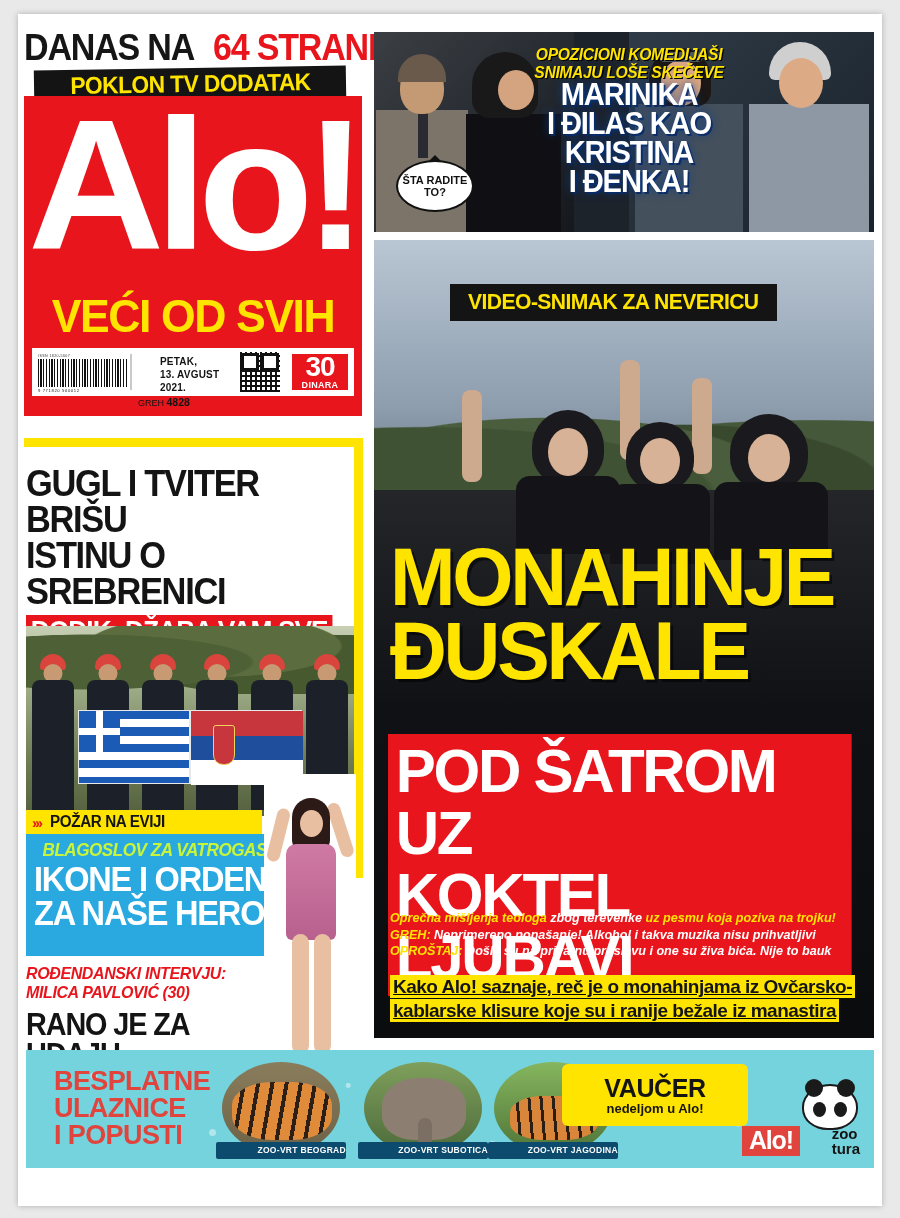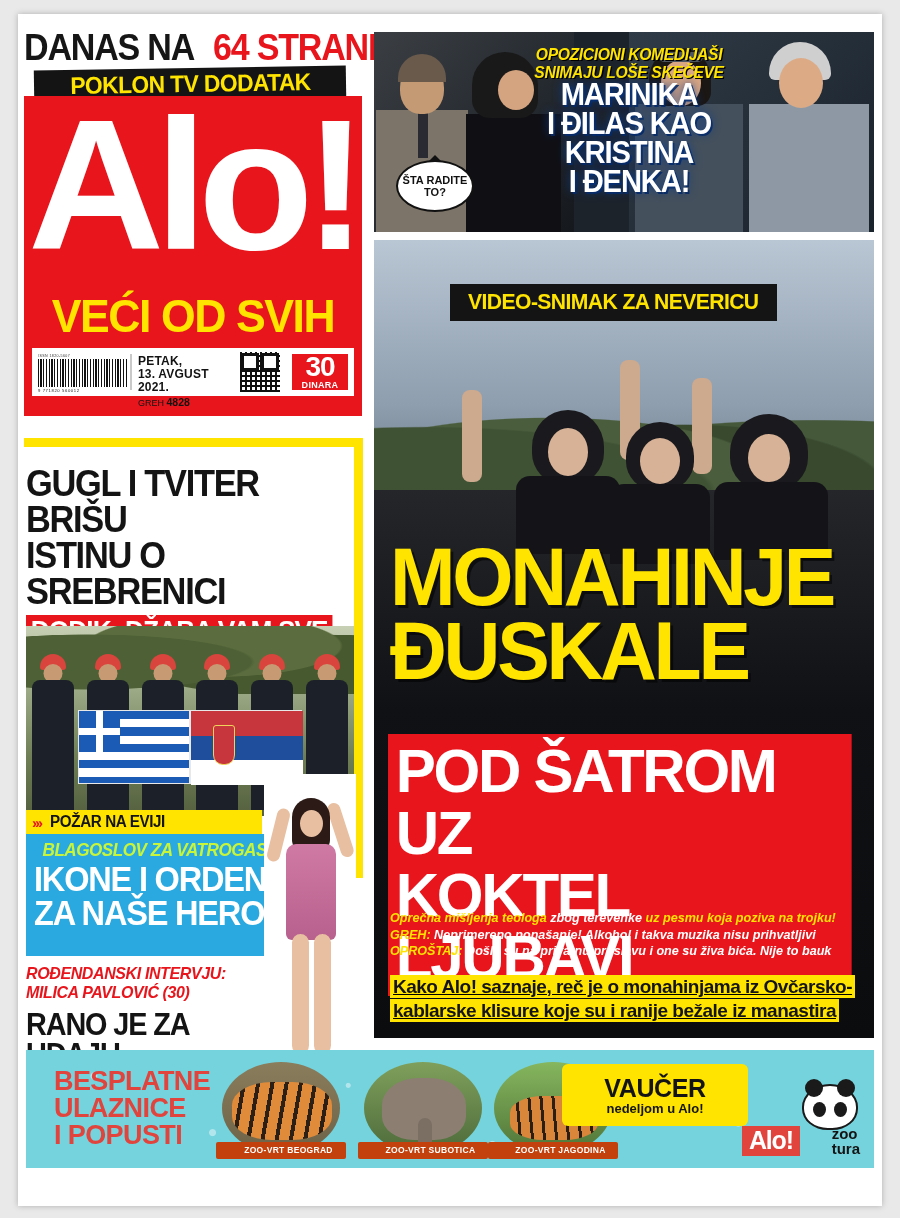--- a/index.html
+++ b/index.html
@@ -76,23 +76,24 @@
       #111 5px 6px, #fff 6px 8px, #111 8px 9px, #fff 9px 11px);
   }
   .barcode .bc-num { font-size: 4.2px; color: #222; letter-spacing: .6px; white-space: nowrap; margin-top:1px; }
   .dateblock {
     flex: 1; padding: 5px 0 0 8px; color: #131313; position: relative;
   }
   .dateblock::before {
     content:""; position:absolute; left:0; top:4px; bottom:4px; width:2px; background:#c9c9c9;
   }
   .dateblock .dl {
-    font-size: 12px; font-weight: 700; line-height: 13px;
+    font-size: 10px; font-weight: 700; line-height: 13px;
     font-family: "Liberation Sans Narrow","Liberation Sans",sans-serif;
     letter-spacing: .2px;
+    margin-left: 22px;
   }
   .dateblock .broj { font-size: 9px; font-weight: 400; margin-top: 2px; }
   .dateblock .broj b { font-size: 10.5px; }
   .qr { width: 46px; display:flex; align-items:center; }
   .qr .qrbox {
     width: 40px; height: 40px;
     background:
       linear-gradient(90deg,#111 0 2px,transparent 2px) 0 0/5px 5px repeat,
       linear-gradient(0deg,#111 0 2px,transparent 2px) 0 0/5px 5px repeat,
       #fff;
@@ -369,22 +370,22 @@
   .zoo-title {
     position:absolute; left:28px; top:18px; color:#e0443d; font-weight:900;
     font-size:27px; line-height:27px; letter-spacing:-.6px;
     font-family:"Liberation Sans","DejaVu Sans",sans-serif;
   }
   .zoo-circ { position:absolute; top:12px; width:118px; height:92px; }
   .zoo-circ .img {
     width:118px; height:92px; border-radius:50%; overflow:hidden; position:relative;
   }
   .zoo-circ .cap {
-    position:absolute; left:-6px; bottom:-5px; width:130px; background:#c2410c;
-    color:#fff; font-size:8.5px; font-weight:700; text-align:center; letter-spacing:.3px;
+    position:absolute; left:-6px; bottom:-5px; width:130px; background:#0c4a6e;
+    color:#fff; font-size:8.5px; font-weight:700; text-align:right; letter-spacing:.3px;
     padding:3px 0 4px 15px; border-radius:2px;
   }
   .img-tiger { background:linear-gradient(#8a7d5c,#6d6247); position:relative; }
   .img-tiger::before { content:""; position:absolute; left:10px; top:20px; width:100px; height:58px;
     background:repeating-linear-gradient(100deg,#e08b3a 0 10px,#2c2016 10px 14px); border-radius:40%; }
   .img-eleph { background:linear-gradient(#7fa05c,#4d6a3a); position:relative; }
   .img-eleph::before { content:""; position:absolute; left:18px; top:16px; width:84px; height:62px;
     background:#8c7f72; border-radius:44% 44% 38% 38%; }
   .img-eleph::after { content:""; position:absolute; left:54px; top:56px; width:14px; height:34px;
     background:#7b6e62; border-radius:7px; }

